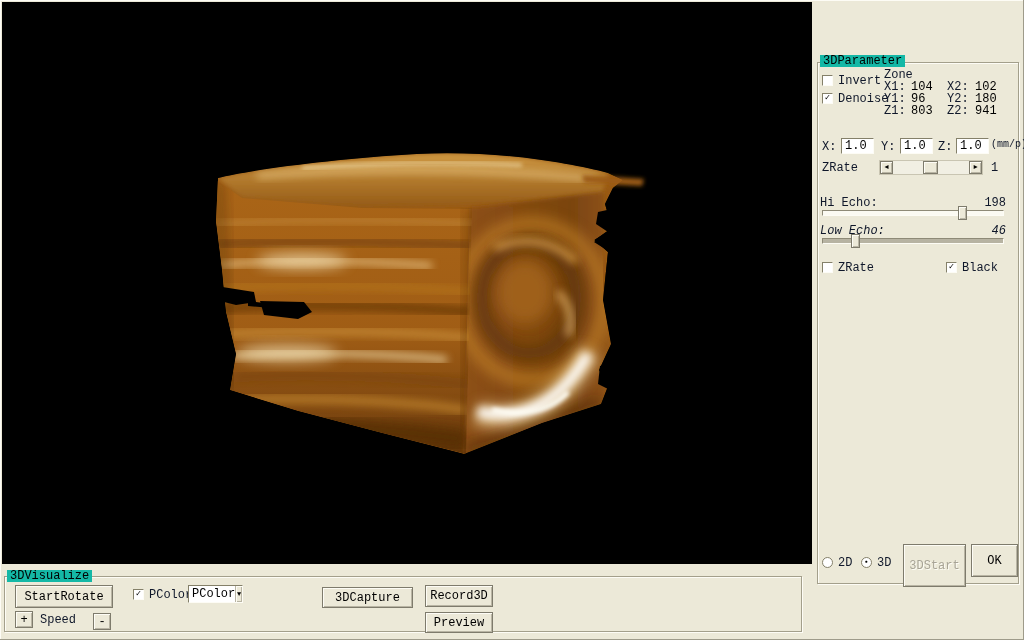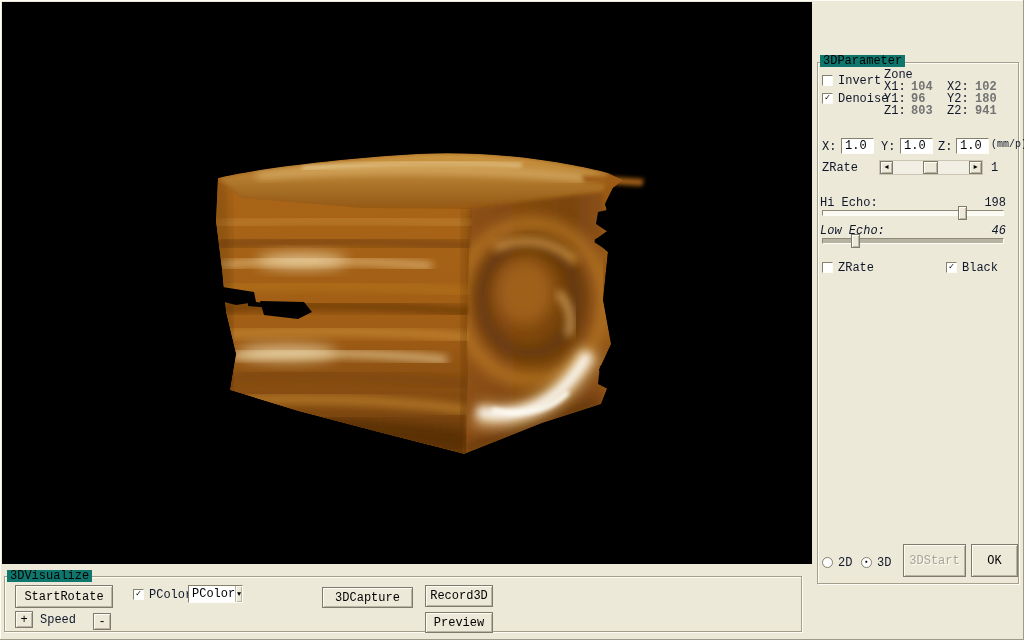--- a/index.html
+++ b/index.html
@@ -2,24 +2,24 @@
 <html><head>
 <meta charset="utf-8">
 <style>
   html,body{margin:0;padding:0;width:1024px;height:640px;overflow:hidden;}
   body{background:#ece9d8;font-family:"Liberation Mono","DejaVu Sans Mono",monospace;}
   .app{position:absolute;left:0;top:0;width:1024px;height:640px;background:#ece9d8;
        box-shadow:inset -1px -1px 0 #9e9b8a, inset 1px 1px 0 #fdfcf5;}
   .abs{position:absolute;}
   .lbl{font-size:12px;line-height:12px;color:#0f172a;white-space:nowrap;}
   .small{font-size:10px;}
-  .val{color:#737373;font-weight:bold;}
+  .val{color:#000000;}
   .viewport{left:2px;top:2px;width:810px;height:562px;background:#000;}
   .groupbox{border:1px solid #a39f8b;box-shadow:inset 1px 1px 0 #fdfcf5, 1px 1px 0 #fdfcf5;}
-  .grouplabel{background:#0f766e;padding:0 3px;font-size:12px;line-height:12px;color:#000;white-space:nowrap;}
+  .grouplabel{background:#14b8a6;padding:0 3px;font-size:12px;line-height:12px;color:#000;white-space:nowrap;}
   .btn{background:#ece9d8;border:1px solid #7e7b6c;box-shadow:inset 1px 1px 0 #fdfcf5, inset -1px -1px 0 #b9b5a4;
        font-size:12px;color:#000;display:flex;align-items:center;justify-content:center;box-sizing:border-box;cursor:default;}
   .btn.disabled{color:#a8a496;text-shadow:1px 1px 0 #fdfcf5;}
   .checkbox{width:11px;height:11px;background:#fff;border:1px solid;border-color:#848069 #fdfcf5 #fdfcf5 #848069;
        box-sizing:border-box;display:flex;align-items:center;justify-content:center;
        font-size:9px;font-weight:bold;line-height:9px;color:#000;}
   .radio{width:11px;height:11px;border-radius:50%;background:#fff;border:1px solid #848069;
        box-sizing:border-box;display:flex;align-items:center;justify-content:center;font-size:5px;line-height:5px;color:#000;}
   .inputbox{background:#fff;border:1px solid;border-color:#848069 #fdfcf5 #fdfcf5 #848069;box-sizing:border-box;
        font-size:12px;line-height:13px;padding:1px 3px;color:#000;}
@@ -196,21 +196,21 @@
 
   <div class="abs radio" style="left:822px;top:557px;">
       <span></span>
     </div>
   <div class="abs lbl" style="left:838px;top:557px;">2D</div>
   <div class="abs radio" style="left:861px;top:557px;">
       <span>●</span>
     </div>
   <div class="abs lbl" style="left:877px;top:557px;">3D</div>
 
-  <div class="abs btn disabled" style="left:903px;top:544px;width:63px;height:33px;">
+  <div class="abs btn disabled" style="left:903px;top:544px;width:63px;height:43px;">
       <span>3DStart</span>
     </div>
   <div class="abs btn" style="left:971px;top:544px;width:47px;height:33px;">
       <span>OK</span>
     </div>
 
   <div class="abs groupbox" style="left:4px;top:576px;width:796px;height:54px;"></div>
   <div class="abs grouplabel" style="left:7px;top:570px;">3DVisualize</div>
 
   <div class="abs btn" style="left:15px;top:585px;width:98px;height:23px;">

